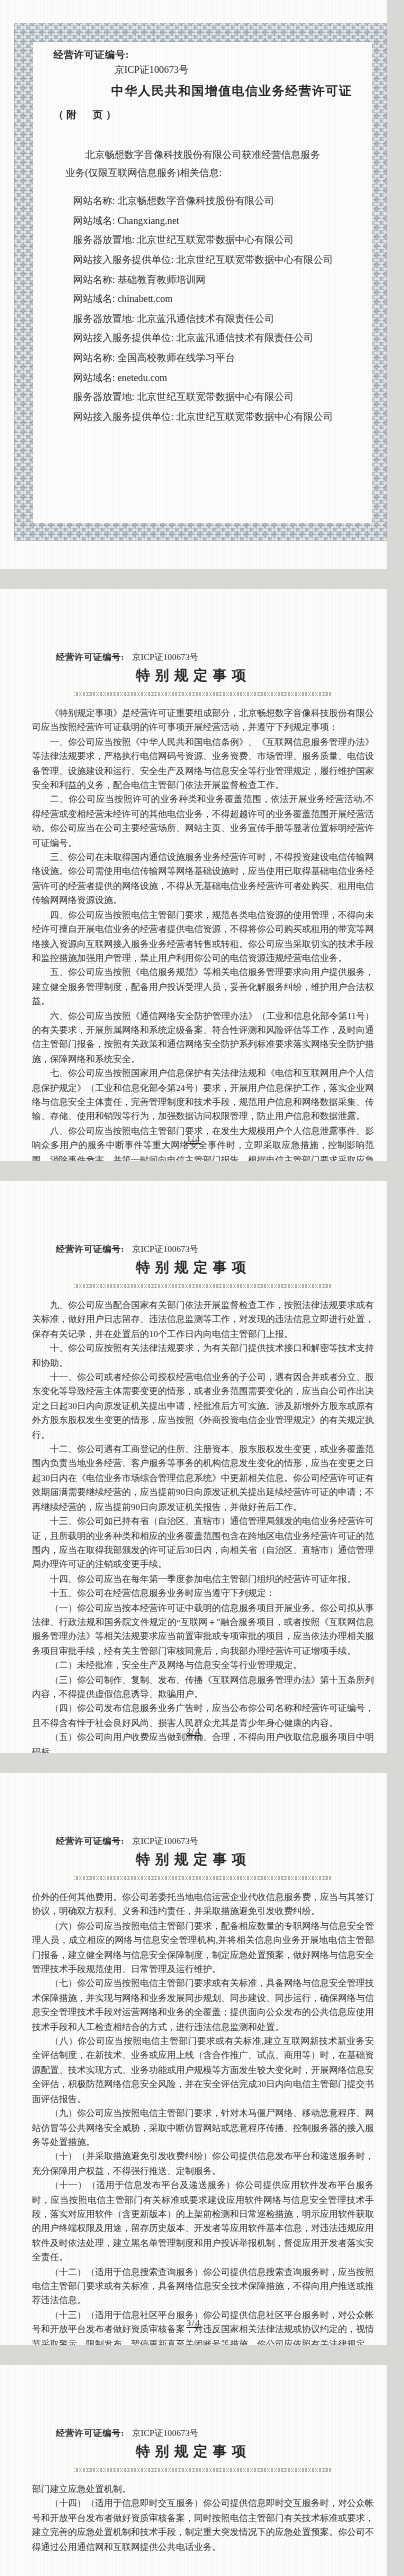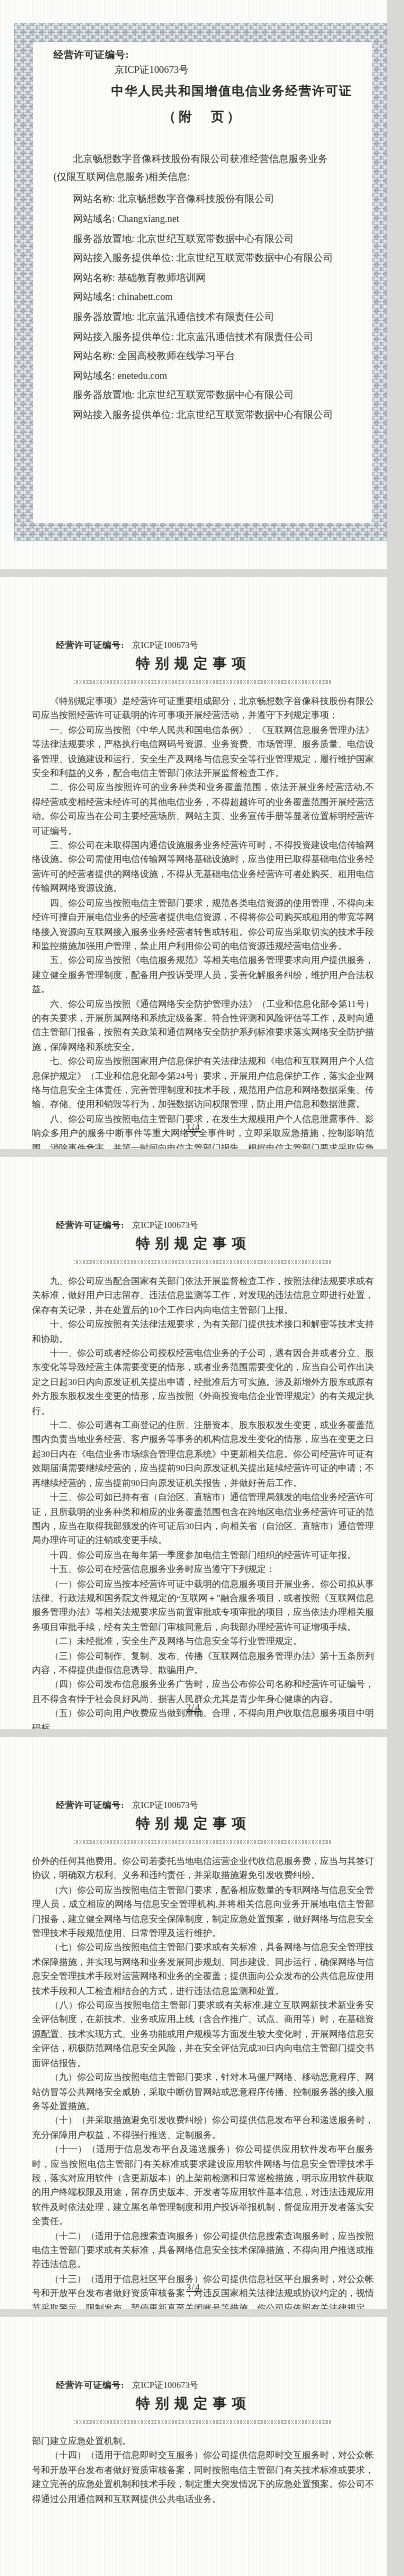--- a/index.html
+++ b/index.html
@@ -10,21 +10,21 @@
     color:#282828;
   }
   .scan{width:405px;}
   .page{
     position:relative;
     width:387px;
     background:#fcfcfa;
     overflow:hidden;
     background-image:repeating-linear-gradient(90deg, rgba(60,60,55,0.018) 0 1.5px, rgba(0,0,0,0) 1.5px 3.6px);
   }
-  .page + .page{margin-top:8px;}
+  .page + .page{margin-top:20px;}
   .page-cert{height:569px;}
   .page-sp{height:572px;}
 
   
   .cert-frame{
     position:absolute; left:14.4px; top:23px; width:376px; height:518px;
     box-sizing:border-box; padding:18.5px;
     background-color:#dde2e5;
     background-image:
       repeating-radial-gradient(circle at 4.6px 4.6px, rgba(118,130,141,0.55) 0 1px, rgba(118,130,141,0.25) 1px 2.1px, rgba(118,130,141,0) 2.1px 4.6px),
@@ -39,25 +39,25 @@
     background-image:repeating-linear-gradient(90deg, rgba(60,60,55,0.015) 0 1.5px, rgba(0,0,0,0) 1.5px 3.6px);
     padding:7.2px 19.6px 0 20.6px;
   }
   .lic-row1{font-size:9.8px; font-weight:bold; letter-spacing:0.5px;}
   .lic-row2{margin:2.1px 0 0 61px; font-size:9.8px;}
   .cert-title{
     margin-top:6.2px; text-align:right;
     font-size:12.4px; font-weight:bold; letter-spacing:1px; white-space:nowrap;
   }
   .cert-subtitle{
-    margin-top:8.2px; text-align:center;
-    font-size:13px; font-weight:bold; letter-spacing:3.1px;
+    margin-top:8.2px; text-align:left;
+    font-size:10px; font-weight:bold; letter-spacing:3.1px;
   }
   .cert-block{width:282px; margin-top:24px;}
-  .cert-intro{font-size:9.8px; line-height:17.5px; text-indent:2em; margin:0;}
+  .cert-intro{font-size:9.8px; line-height:17.5px; text-indent:2em; margin:12px;}
   .cert-entries{margin-top:6.2px;}
   .cert-entries p{font-size:9.8px; line-height:16.5px; margin:0 0 3.1px 0; text-indent:2em;}
 
   
   .sp-header{position:absolute; top:63px; left:56px; font-size:8.8px; white-space:nowrap;}
   .sp-header .lbl{font-weight:bold; letter-spacing:0.5px;}
   .sp-header .num{margin-left:5.2px; font-weight:normal;}
   .sp-title{
     position:absolute; top:78px; left:0; width:100%; text-align:center;
     font-size:14px; font-weight:bold; letter-spacing:5.2px;

